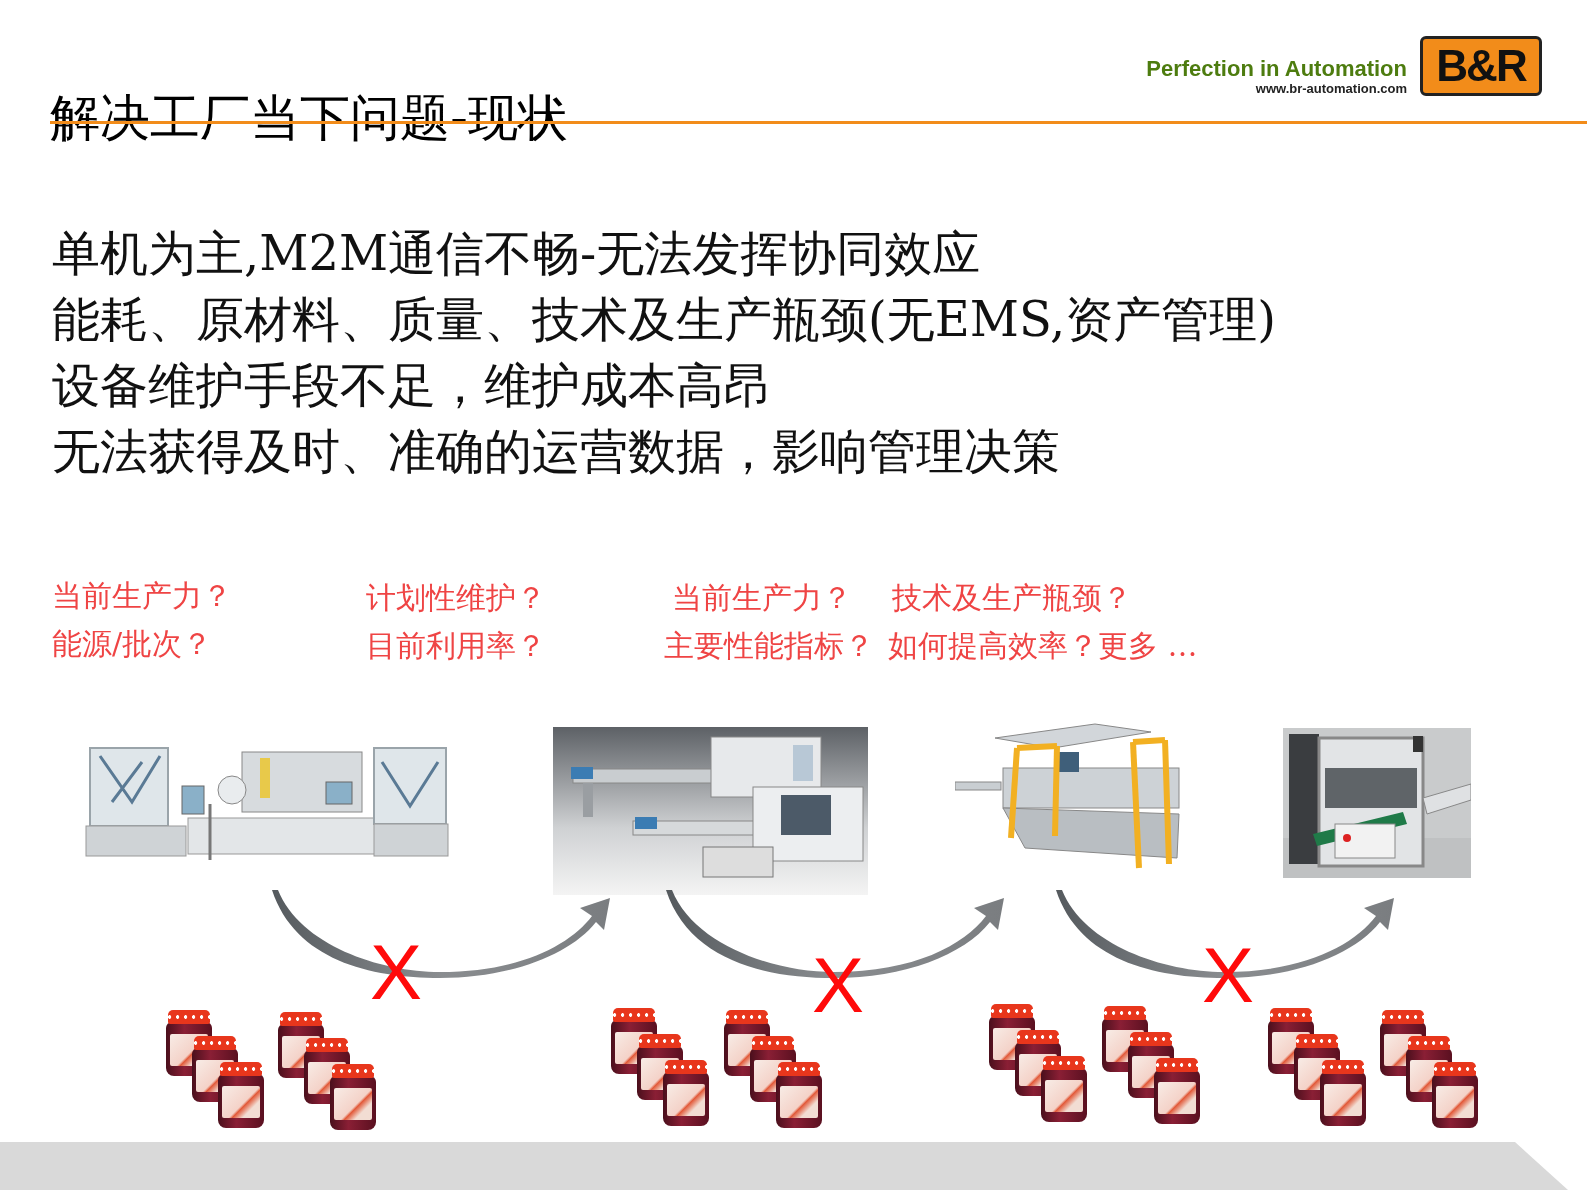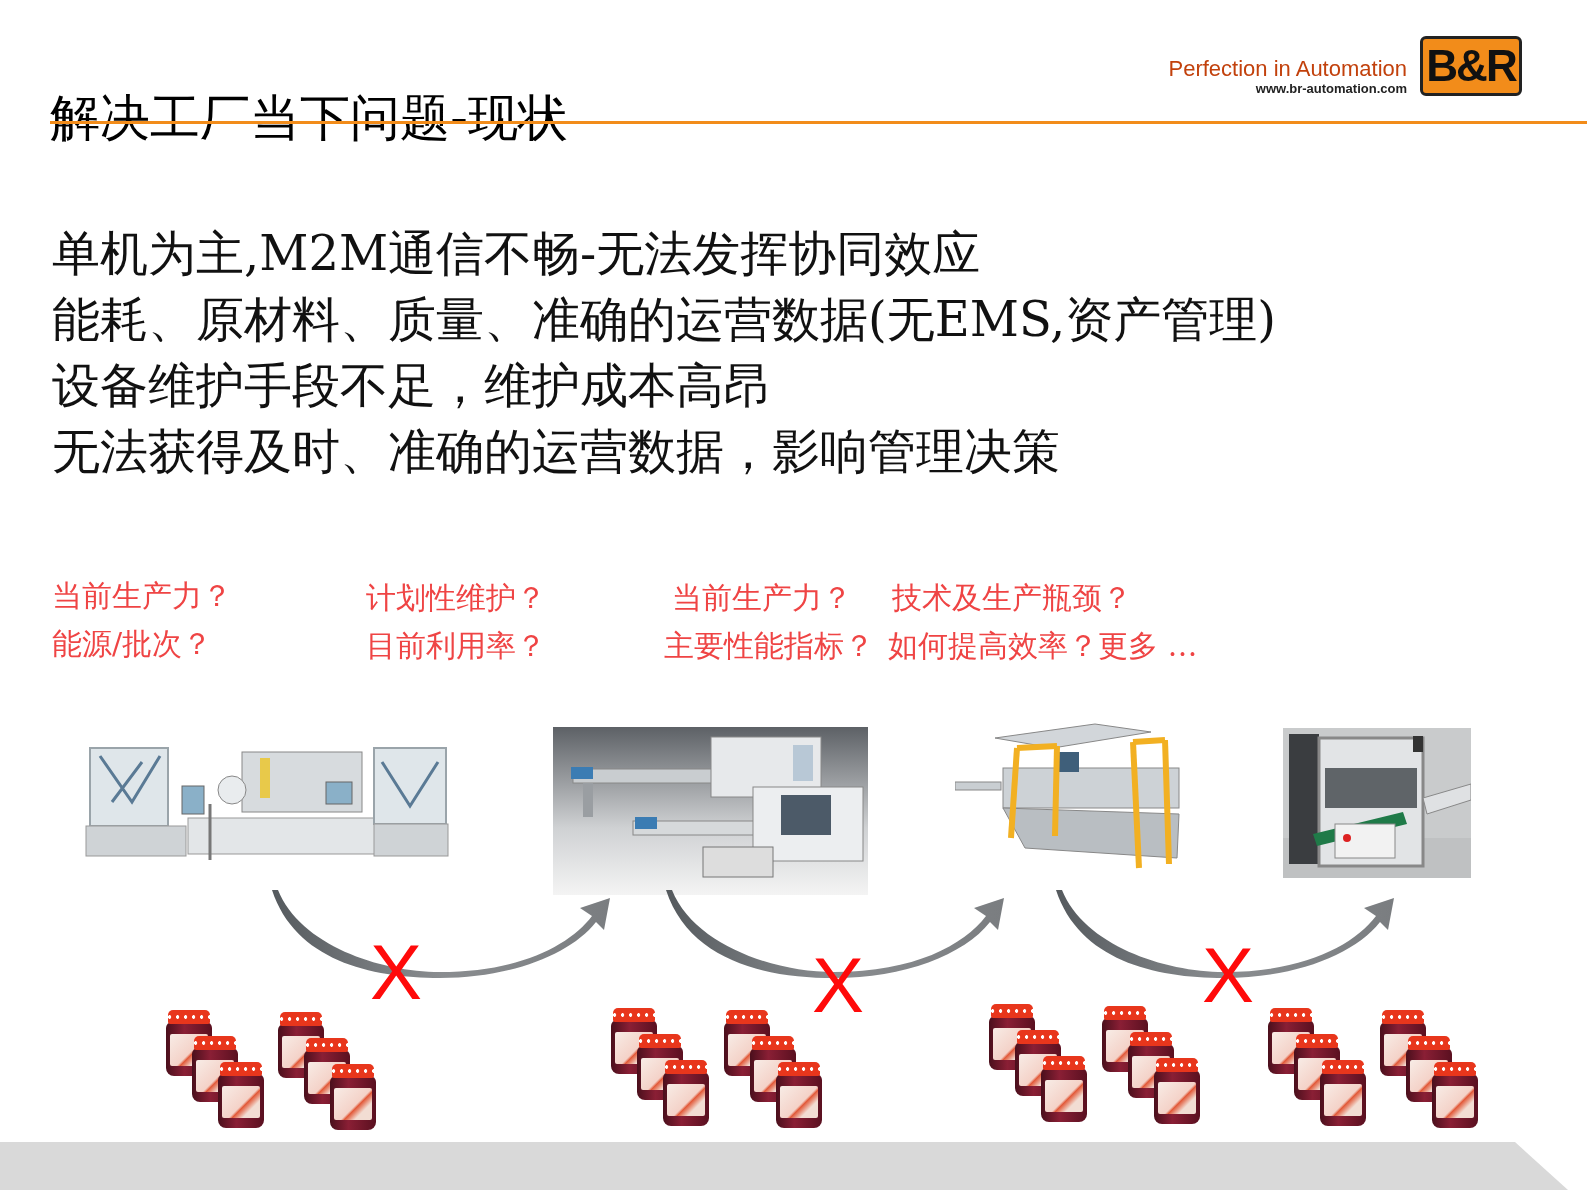--- a/index.html
+++ b/index.html
@@ -1,23 +1,23 @@
 <!DOCTYPE html>
 <html><head>
 <meta charset="utf-8">
 <style>
   html, body { margin:0; padding:0; }
   body { width:1587px; height:1190px; background:#ffffff; position:relative; overflow:hidden;
          font-family:"DejaVu Sans", "Liberation Sans", sans-serif; color:#111; }
   .title { position:absolute; left:50px; top:42px; font-size:50px; line-height:64px; color:#000; letter-spacing:0px;margin-top:44px; }
   .rule { position:absolute; left:50px; right:0; top:121px; height:3px; background:#f28c1a; }
   .brand { position:absolute; right:180px; top:56px; text-align:right; }
-  .brand-slogan { font-family:"Liberation Sans", sans-serif; font-size:22px; color:#c2410c; line-height:26px; }
+  .brand-slogan { font-family:"Liberation Sans", sans-serif; font-size:22px; color:#4d7c0f; line-height:26px;font-weight:bold; }
   .brand-url { font-family:"Liberation Sans", sans-serif; font-size:13px; font-weight:bold; color:#222; line-height:14px; }
-  .logo { position:absolute; left:1420px; top:36px; width:102px; height:60px; background:#f28c1a; border:3px solid #222; border-radius:6px; box-sizing:border-box;
+  .logo { position:absolute; left:1420px; top:36px; width:122px; height:60px; background:#f28c1a; border:3px solid #222; border-radius:6px; box-sizing:border-box;
           display:flex; align-items:center; justify-content:center; font-family:"Liberation Sans", sans-serif; font-weight:bold; font-size:44px; color:#111; letter-spacing:-2px; }
   .bullets { position:absolute; left:52px; top:220px; font-family:"DejaVu Serif", "Liberation Serif", serif; font-size:48px; line-height:66px; color:#111; }
   .bullets .line { white-space:nowrap; }
   .q { position:absolute; font-family:"DejaVu Serif", "Liberation Serif", serif; font-size:30px; line-height:48px; color:#ef4444; white-space:nowrap; }
   .machine { position:absolute; overflow:hidden; }
   .arrow-svg { position:absolute; left:0; top:0; width:1587px; height:1190px; pointer-events:none; }
   .xmark { position:absolute; font-family:"Liberation Sans", sans-serif; font-size:78px; color:#ff0a0a; line-height:78px; }
   .jar { position:absolute; width:46px; height:66px; }
   .jar .lid { position:absolute; left:2px; top:0; width:42px; height:14px; border-radius:5px 5px 2px 2px;
               background: radial-gradient(circle at 20% 50%, #fff 1.5px, transparent 2px) 0 0/8px 14px, #e8361c; }
@@ -31,21 +31,21 @@
 <div class="title">解决工厂当下问题-现状</div>
 <div class="brand">
   <div class="brand-slogan">Perfection in Automation</div>
   <div class="brand-url">www.br-automation.com</div>
 </div>
 <div class="logo">B&amp;R</div>
 <div class="rule"></div>
 
 <div class="bullets">
   <div class="line">单机为主,M2M通信不畅-无法发挥协同效应</div>
-  <div class="line">能耗、原材料、质量、准确的运营数据(无EMS,资产管理)</div>
+  <div class="line">能耗、原材料、质量、技术及生产瓶颈(无EMS,资产管理)</div>
   <div class="line">设备维护手段不足，维护成本高昂</div>
   <div class="line">无法获得及时、准确的运营数据，影响管理决策</div>
 </div>
 
 <div class="q" style="left:52px; top:572px;">
   <div>当前生产力？</div>
   <div>能源/批次？</div>
 </div>
 <div class="q" style="left:366px; top:574px;">
   <div>计划性维护？</div>

